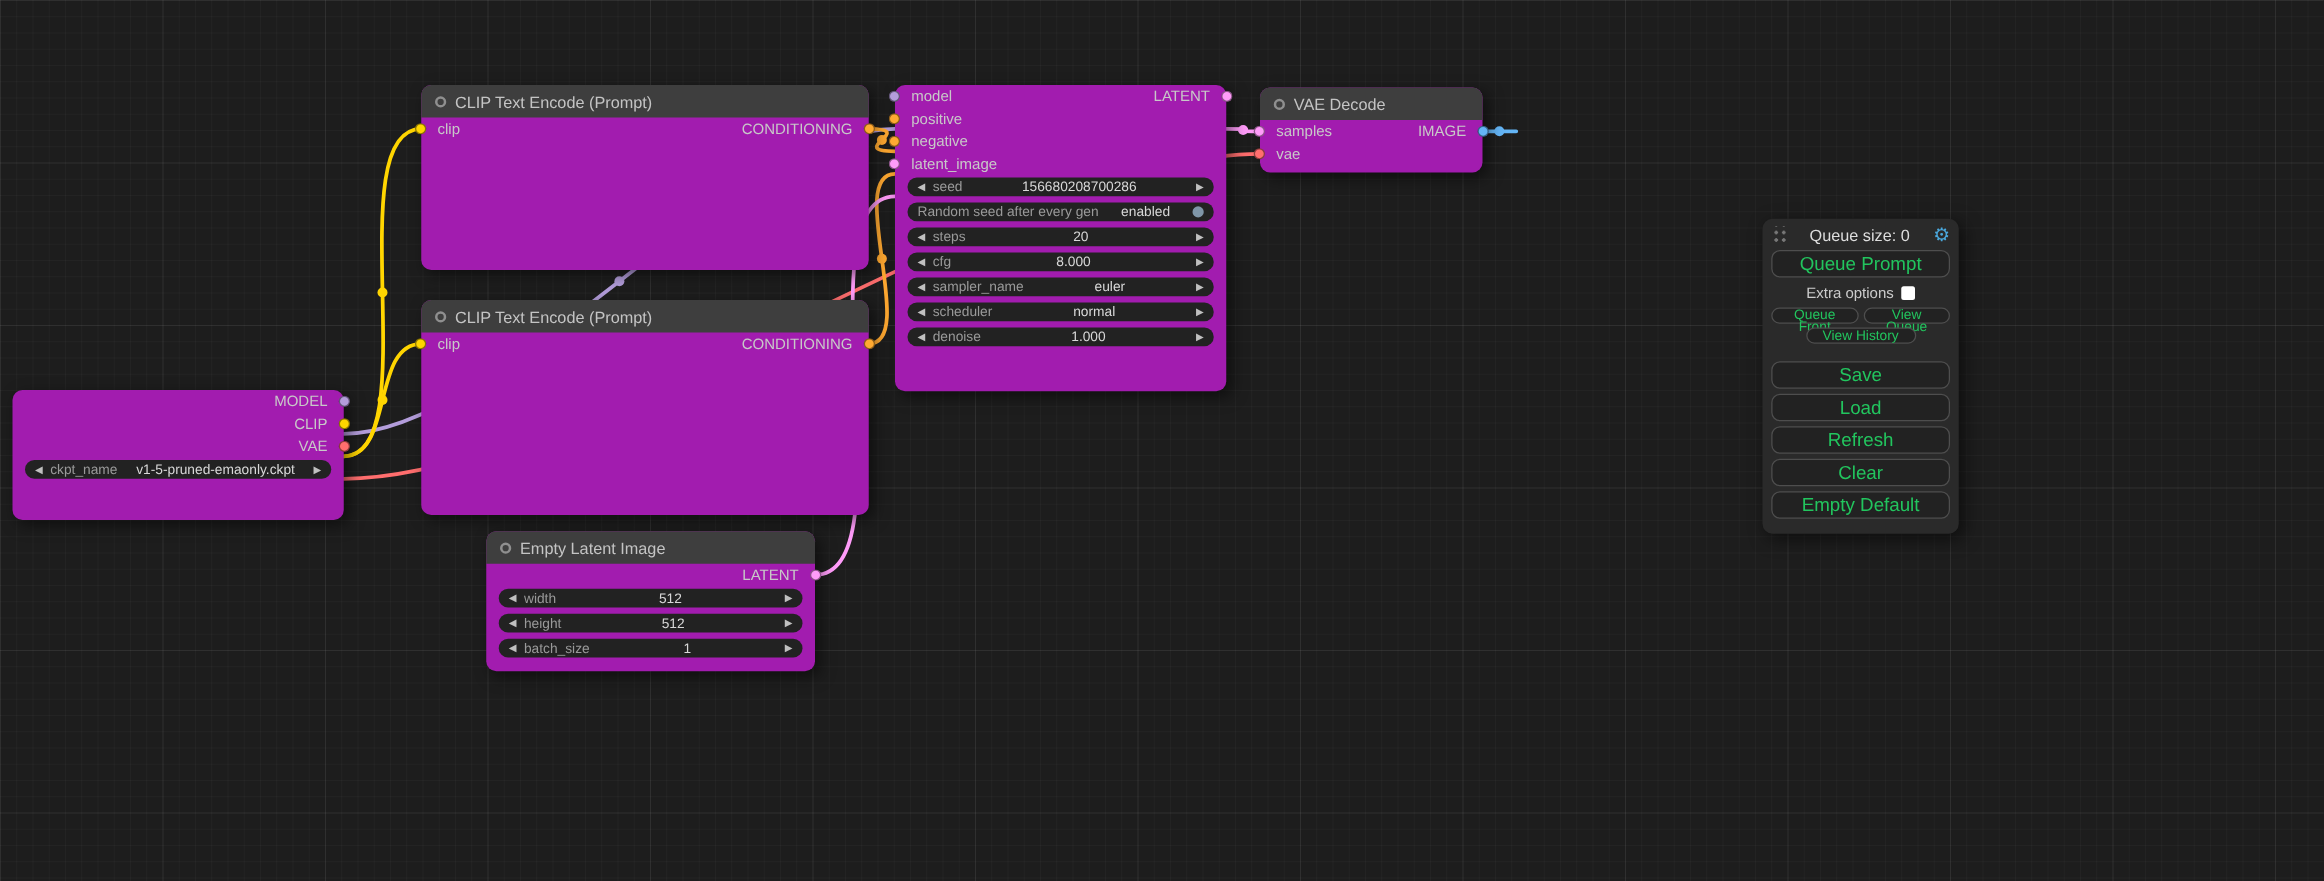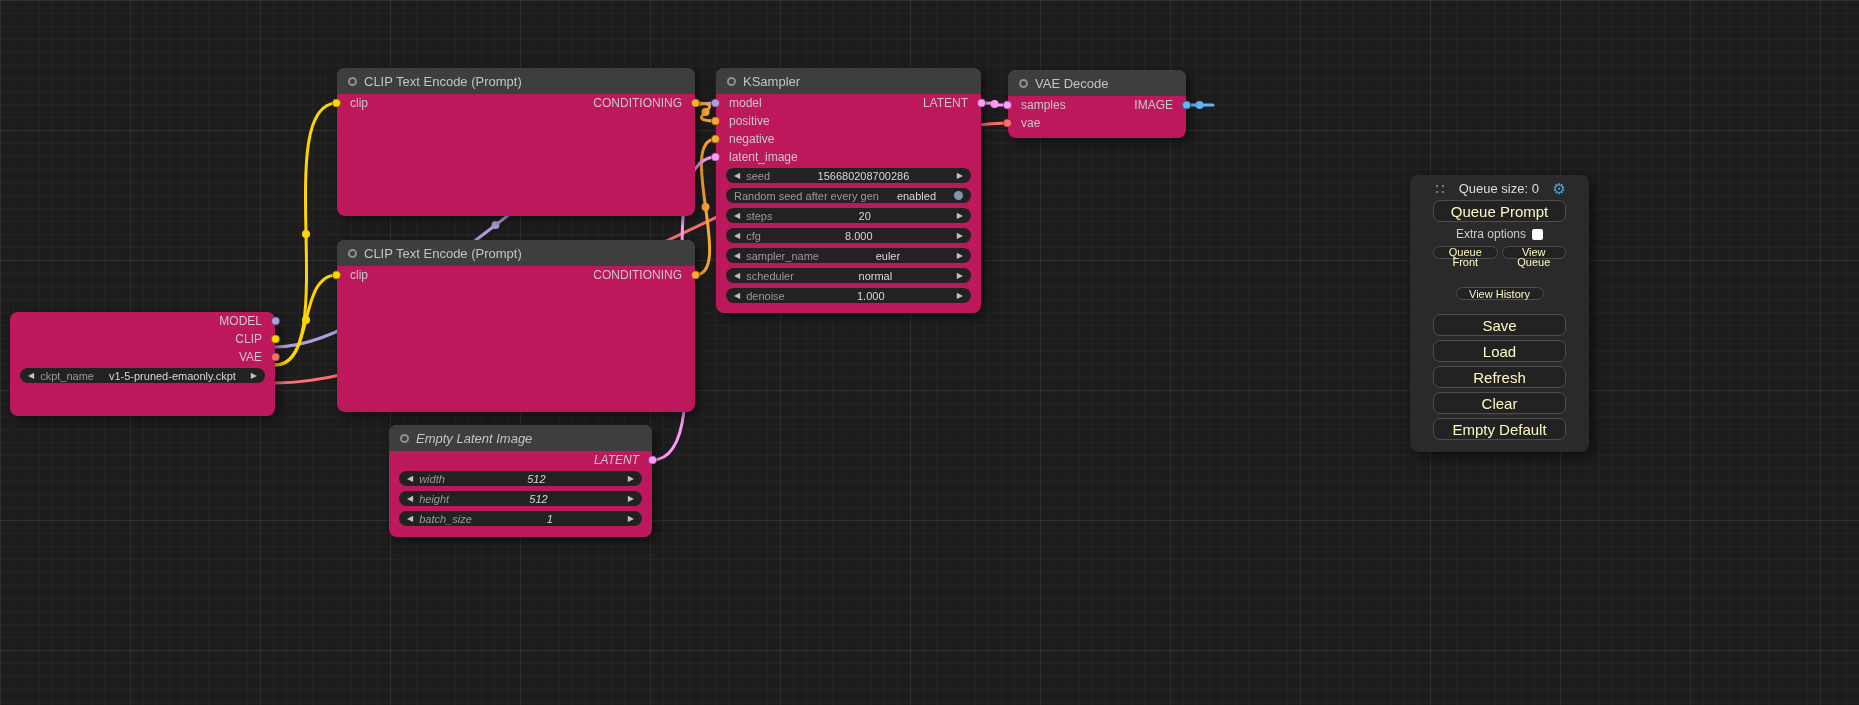--- a/index.html
+++ b/index.html
@@ -15,21 +15,21 @@
       linear-gradient(rgba(255,255,255,0.028) 1px, transparent 1px),
       linear-gradient(90deg, rgba(255,255,255,0.028) 1px, transparent 1px),
       linear-gradient(rgba(255,255,255,0.05) 1px, transparent 1px),
       linear-gradient(90deg, rgba(255,255,255,0.05) 1px, transparent 1px);
     background-size:13px 13px,13px 13px,130px 130px,130px 130px;
   }
   #wires { position:absolute; top:0; left:0; z-index:1; }
   #nodes { position:absolute; top:0; left:0; z-index:2; width:100%; height:100%; pointer-events:none; }
   .node {
     position:absolute; pointer-events:auto;
-    background:#be185d; border-radius:8px;
+    background:#a21caf; border-radius:8px;
     box-shadow:4px 4px 12px rgba(0,0,0,0.5);
     display:flex; flex-direction:column;
     color:#c8c8c8;
   }
   .node-title {
     height:26px; flex:0 0 26px;
     background:#3e3e3e; border-radius:8px 8px 0 0;
     display:flex; align-items:center; gap:7px;
     padding:0 11px; font-size:13px; color:#c4c4c4;
   }
@@ -65,49 +65,49 @@
   .textarea {
     flex:1; margin:4px 8px 8px;
     background:#222; border-radius:4px;
     padding:4px 6px;
     font-family:"DejaVu Sans Mono",monospace;
     font-size:9.5px; line-height:14px; color:#9a9a9a;
     white-space:pre-wrap; word-break:break-word; overflow:hidden;
   }
   
   #menu {
-    position:absolute; left:1410px; top:175px; width:179px; z-index:3;
+    position:absolute; left:1410px; top:175px; width:157px; z-index:3;
     background:#2a2a2a; border-radius:8px;
     box-shadow:4px 4px 14px rgba(0,0,0,0.55);
-    padding:5px 23px 8px; color:#ddd;
+    padding:5px 7px 8px; color:#ddd;
   }
   .menu-header { display:flex; align-items:center; height:16px; margin-bottom:4px; }
   .drag-handle {
     width:12px; height:14px;
     background-image:radial-gradient(#777 1.2px, transparent 1.5px);
     background-size:6px 6px; background-position:1px 2px;
   }
   .queue-size { flex:1; text-align:center; font-size:13px; color:#ddd; }
   .gear-icon { font-size:15px; line-height:1; cursor:pointer; }
   #menu button {
     display:block; width:100%;
-    background:#222; border:1px solid #4e4e4e; color:#fef9c3;
+    background:#222; border:1px solid #4e4e4e; color:#22c55e;
     border-radius:7px; font-family:inherit; cursor:pointer;
   }
   #menu button.big { height:22px; font-size:15px; margin-bottom:4px; }
   .extra-row {
     display:flex; align-items:center; justify-content:center; gap:6px;
     font-size:12px; color:#ccc; margin:5px 0 5px;
   }
   .checkbox { width:11px; height:11px; background:#fff; border-radius:2px; }
   .small-row { display:flex; gap:4px; margin-bottom:3px; }
   .small-row.center { justify-content:center; }
   #menu button.small { height:13px; font-size:11px; line-height:10px; padding:0 4px; border-radius:7px; }
   .small-row button.grow { flex:1; }
-  #menu button.view-history { width:88px;margin-top:25px; }
+  #menu button.view-history { width:88px; }
   .spacer { height:11px; }
 </style>
 </head>
 <body>
 
 <div id="canvas"></div>
 
 <svg id="wires" width="1859" height="705">
     <path d="M 275 347 C 401.0002480156289 347, 589.9997519843711 103, 716 103" stroke="#B39DDB" stroke-width="3" fill="none" stroke-linecap="round"></path>
     <circle cx="495.5" cy="225" r="4" fill="#B39DDB"></circle>
@@ -170,21 +170,21 @@
         <span class="collapse-dot"></span>
         <span>CLIP Text Encode (Prompt)</span>
       </div>
       <div class="slot-row">
         <span class="port in" style="background: rgb(255, 213, 0);"></span>
         <span class="port out" style="background: rgb(255, 169, 49);"></span>
         <span class="slot-label">clip</span>
         <span class="slot-label">CONDITIONING</span>
       </div>
     </div>
-    <div class="node" style="left: 389px; top: 425px; width: 263px; height: 112px; font-style: italic;">
+    <div class="node" style="left: 389px; top: 425px; width: 263px; height: 112px;">
       <div class="node-title">
         <span class="collapse-dot"></span>
         <span>Empty Latent Image</span>
       </div>
       <div class="slot-row">
         <span class="port out" style="background: rgb(255, 156, 249);"></span>
         <span class="slot-label"></span>
         <span class="slot-label">LATENT</span>
       </div>
       <div class="widget">
@@ -200,24 +200,20 @@
         <span class="arrow">▶</span>
       </div>
       <div class="widget">
         <span class="arrow">◀</span>
         <span class="w-label">batch_size</span>
         <span class="w-value">1</span>
         <span class="arrow">▶</span>
       </div>
     </div>
     <div class="node" style="left: 716px; top: 68px; width: 265px; height: 245px;">
-      <div class="node-title">
-        <span class="collapse-dot"></span>
-        <span>KSampler</span>
-      </div>
       <div class="slot-row">
         <span class="port in" style="background: rgb(179, 157, 219);"></span>
         <span class="port out" style="background: rgb(255, 156, 249);"></span>
         <span class="slot-label">model</span>
         <span class="slot-label">LATENT</span>
       </div>
       <div class="slot-row">
         <span class="port in" style="background: rgb(255, 169, 49);"></span>
         <span class="slot-label">positive</span>
         <span class="slot-label"></span>

